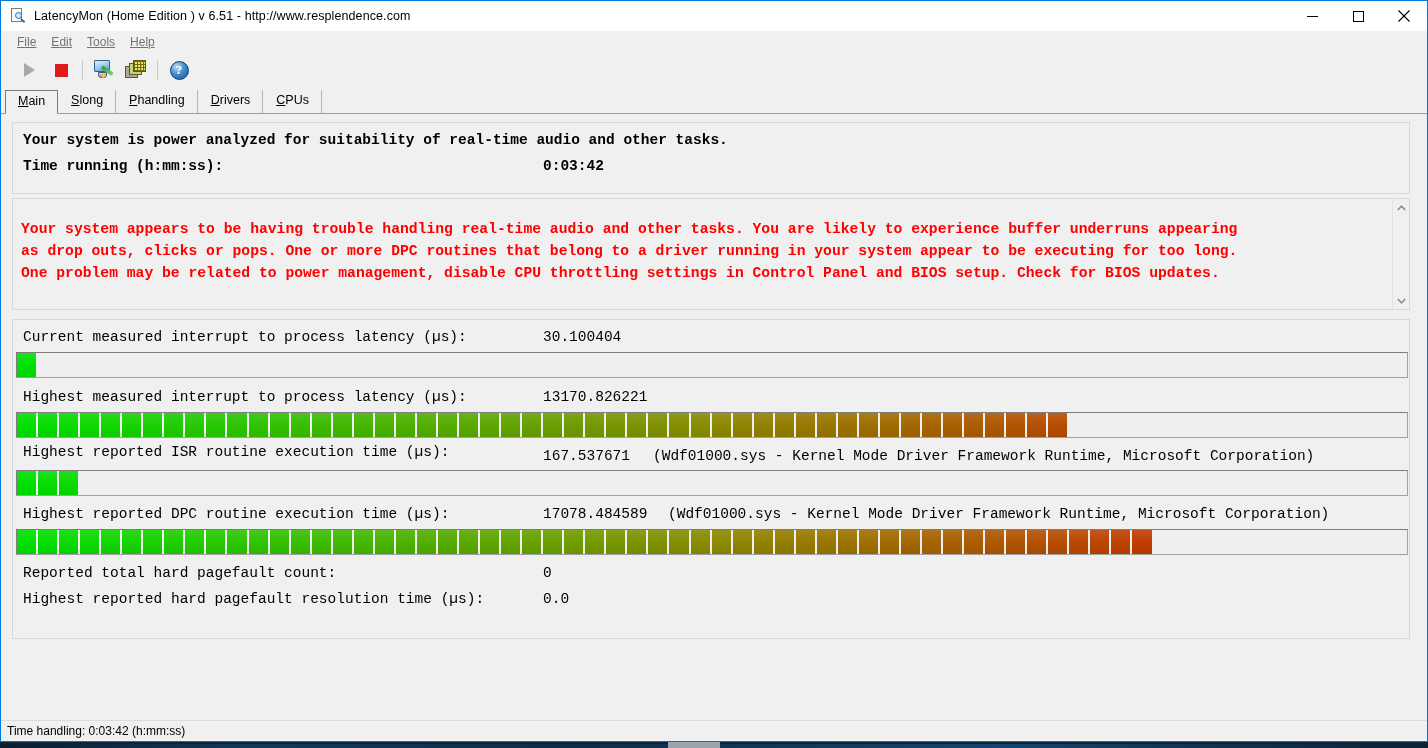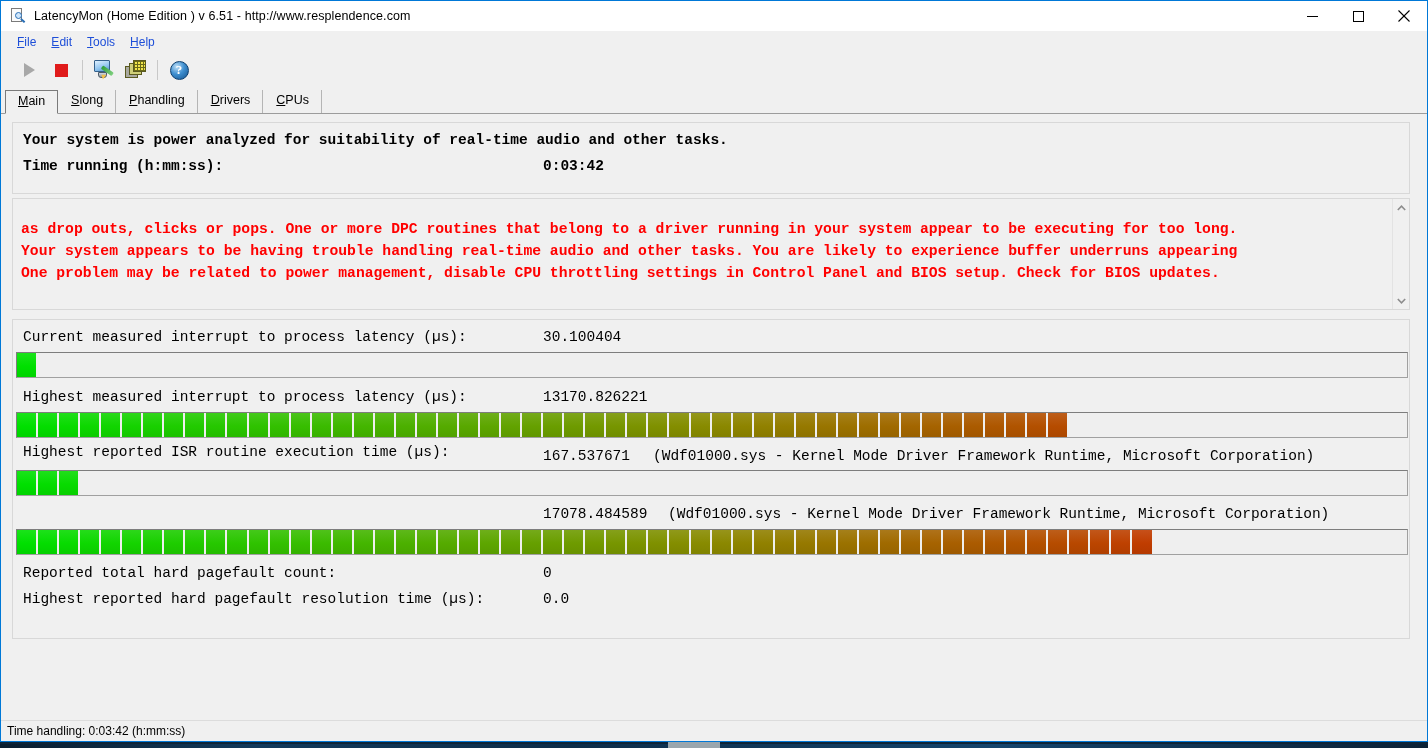--- a/index.html
+++ b/index.html
@@ -91,23 +91,24 @@
     height: 21px;
     background: #f0f0f0;
     display: flex;
     align-items: center;
     padding-left: 9px;
     flex: 0 0 auto;
     border-bottom: 1px solid #f0f0f0;
   }
   .menu-item {
     font-size: 12px;
-    color: #1d4ed8;
+    color: #737373;
     padding: 2px 8px 2px 7px;
     white-space: nowrap;
+    text-decoration: underline;
   }
   .acc { text-decoration: underline; }
 
   
   #toolbar {
     height: 34px;
     background: #f0f0f0;
     display: flex;
     align-items: center;
     padding-left: 12px;
@@ -449,22 +450,22 @@
   <div id="client">
 
     <div class="panel" id="summary-panel">
       <div class="mono-bold" id="summary-line1">Your system is power analyzed for suitability of real-time audio and other tasks.</div>
       <div class="mono-bold" id="summary-line2-label">Time running (h:mm:ss):</div>
       <div class="mono-bold" id="summary-line2-value">0:03:42</div>
     </div>
 
     <div class="panel" id="warning-panel">
       <div id="warning-text">
+        <div class="red">Your system appears to be having trouble handling real-time audio and other tasks. You are likely to experience buffer underruns appearing</div>
         <div class="red">as drop outs, clicks or pops. One or more DPC routines that belong to a driver running in your system appear to be executing for too long.</div>
-        <div class="red">Your system appears to be having trouble handling real-time audio and other tasks. You are likely to experience buffer underruns appearing</div>
         <div class="red">One problem may be related to power management, disable CPU throttling settings in Control Panel and BIOS setup. Check for BIOS updates.</div>
       </div>
       <div id="warn-scrollbar">
         <div class="sb-arrow">
           <svg width="9" height="6" viewBox="0 0 9 6">
               <polyline points="0.8,5 4.5,1.2 8.2,5" fill="none" stroke="#8d8d8d" stroke-width="1.6"></polyline>
             </svg>
         </div>
         <div id="sb-track"></div>
         <div class="sb-arrow bottom">
@@ -546,20 +547,21 @@
       <div class="metric-row metric-val" style="top:128px;left:530px;">167.537671</div>
       <div class="metric-row metric-extra" style="top:128px;left:640px;">(Wdf01000.sys - Kernel Mode Driver Framework Runtime, Microsoft Corporation)</div>
       <div class="pbar" id="bar-2" style="left:3px;top:150px;width:1392px;height:26px;">
         <div class="pbar-inner">
             <div class="pseg" style="width: 19.06px; background: linear-gradient(rgb(26, 227, 26), rgb(0, 224, 0) 55%, rgb(0, 211, 0));"></div>
             <div class="pseg" style="width: 19.06px; background: linear-gradient(rgb(29, 225, 26), rgb(4, 221, 0) 55%, rgb(4, 208, 0));"></div>
             <div class="pseg" style="width: 19.06px; background: linear-gradient(rgb(33, 222, 26), rgb(8, 219, 0) 55%, rgb(8, 206, 0));"></div>
           </div>
       </div>
 
+      <div class="metric-row" style="top:186px;">Highest reported DPC routine execution time (µs):</div>
       <div class="metric-row metric-val" style="top:186px;left:530px;">17078.484589</div>
       <div class="metric-row metric-extra" style="top:186px;left:655px;">(Wdf01000.sys - Kernel Mode Driver Framework Runtime, Microsoft Corporation)</div>
       <div class="pbar" id="bar-3" style="left:3px;top:209px;width:1392px;height:26px;">
         <div class="pbar-inner">
             <div class="pseg" style="width: 19.06px; background: linear-gradient(rgb(26, 227, 26), rgb(0, 224, 0) 55%, rgb(0, 211, 0));"></div>
             <div class="pseg" style="width: 19.06px; background: linear-gradient(rgb(29, 225, 26), rgb(4, 221, 0) 55%, rgb(4, 208, 0));"></div>
             <div class="pseg" style="width: 19.06px; background: linear-gradient(rgb(33, 222, 26), rgb(8, 219, 0) 55%, rgb(8, 206, 0));"></div>
             <div class="pseg" style="width: 19.06px; background: linear-gradient(rgb(37, 220, 26), rgb(13, 216, 0) 55%, rgb(12, 203, 0));"></div>
             <div class="pseg" style="width: 19.06px; background: linear-gradient(rgb(41, 218, 26), rgb(17, 213, 0) 55%, rgb(16, 201, 0));"></div>
             <div class="pseg" style="width: 19.06px; background: linear-gradient(rgb(45, 215, 26), rgb(21, 211, 0) 55%, rgb(20, 198, 0));"></div>

